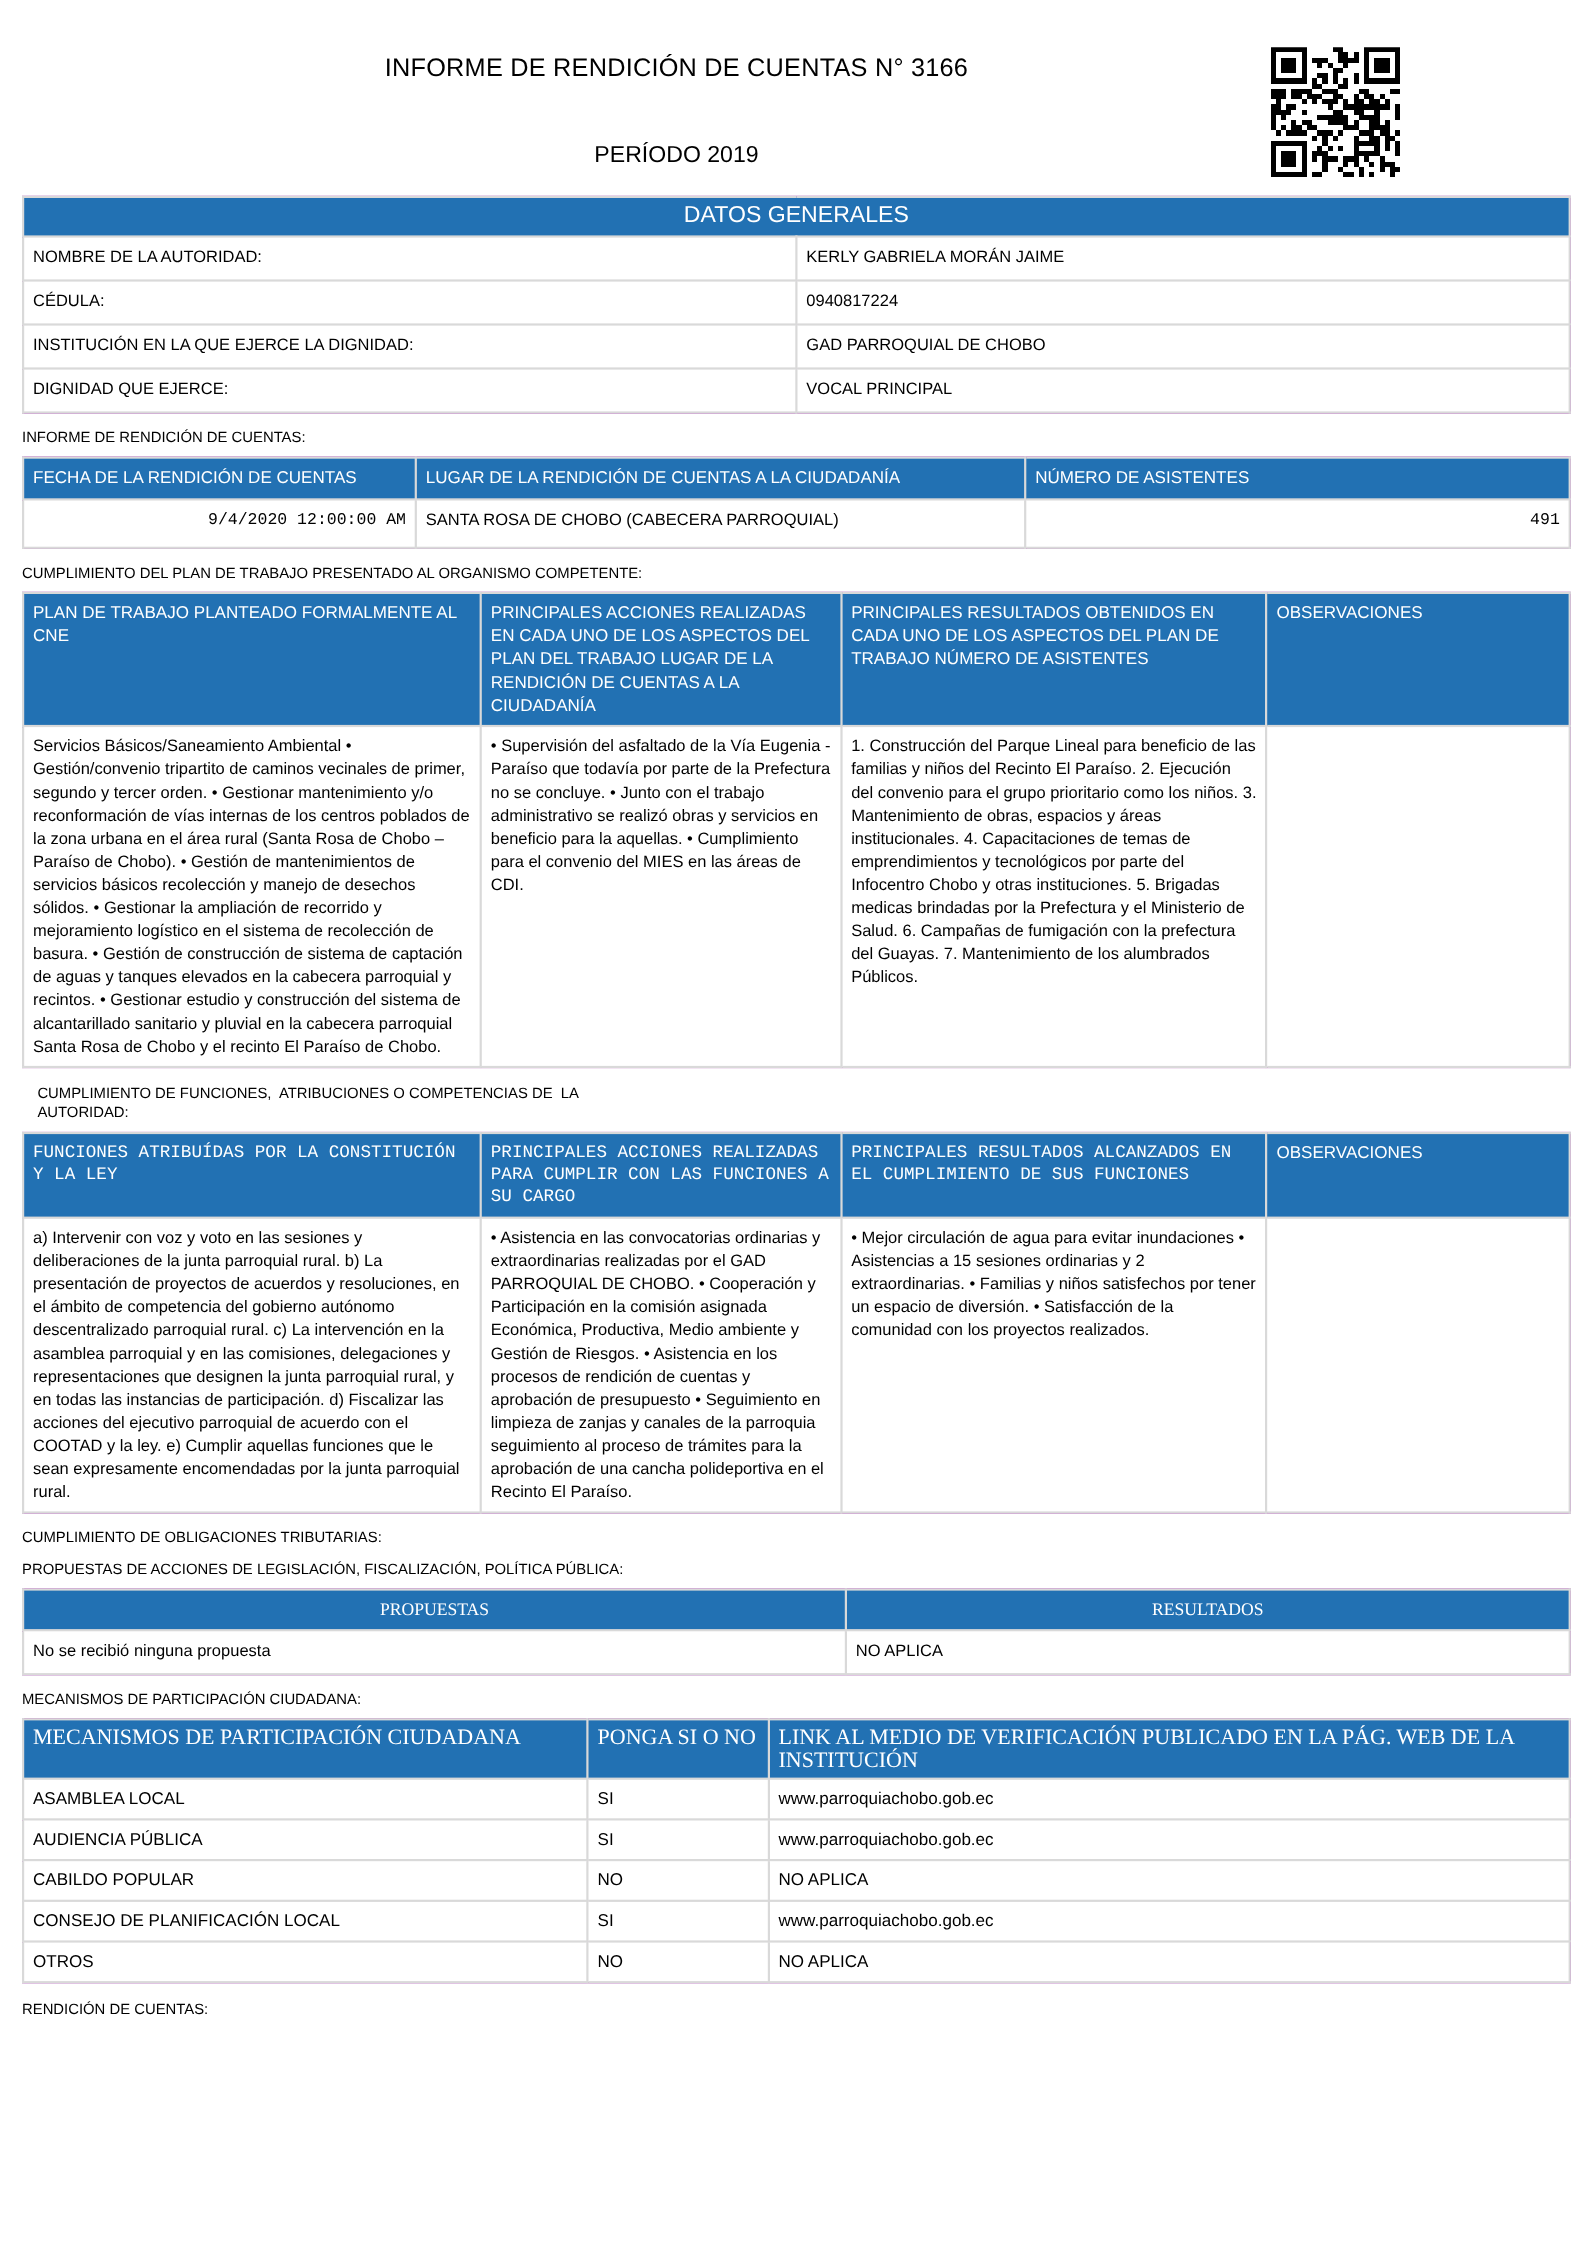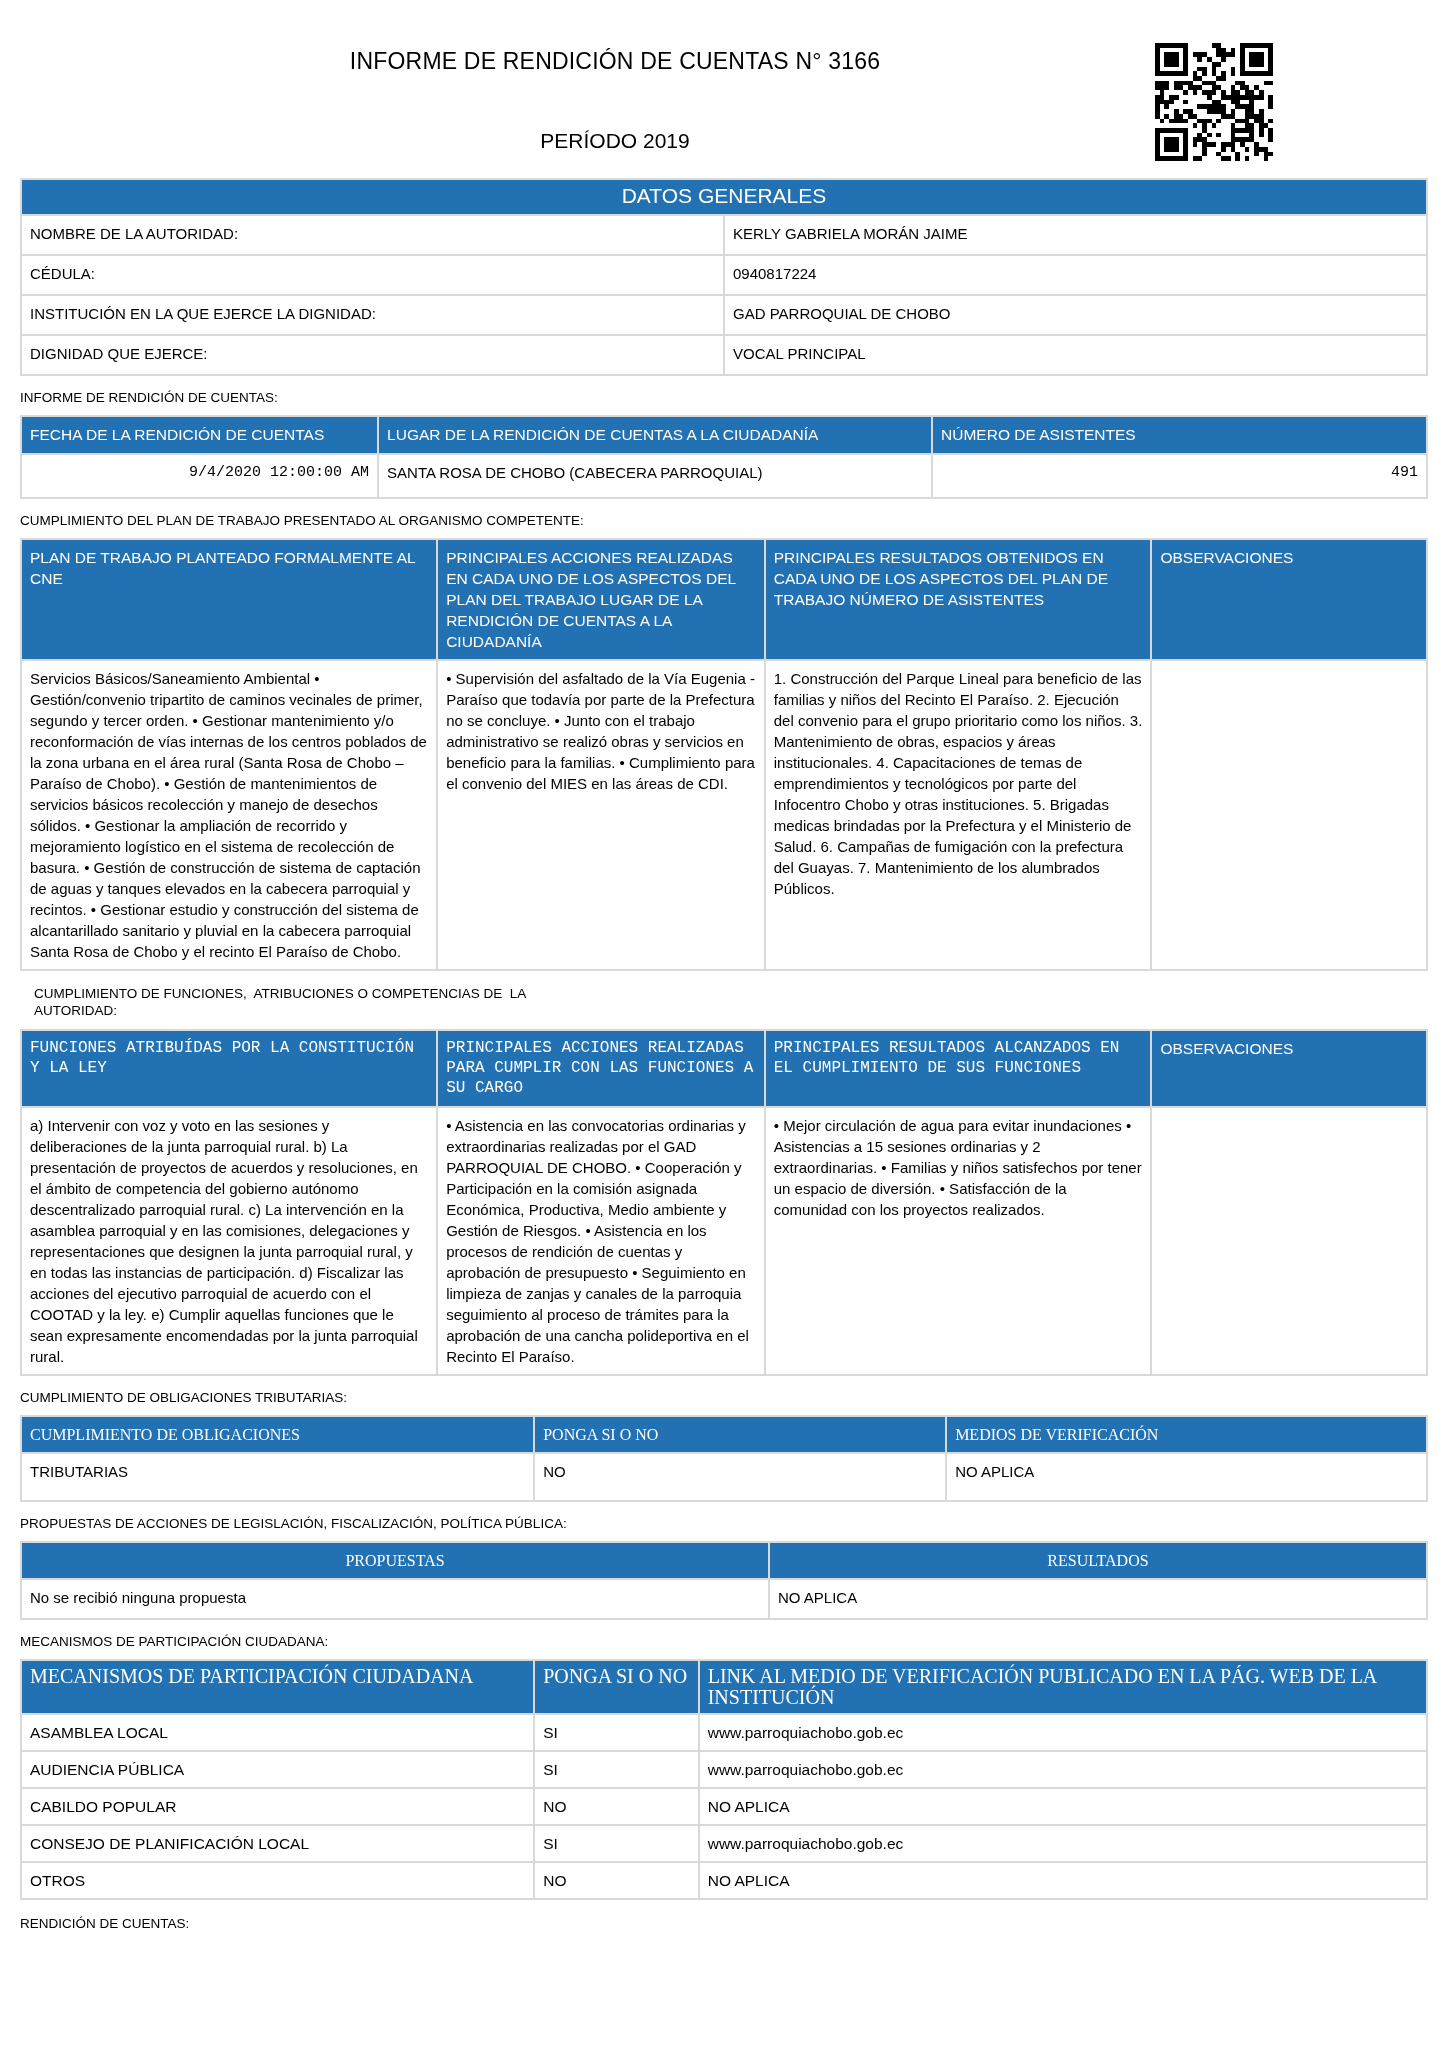--- a/index.html
+++ b/index.html
@@ -359,21 +359,21 @@
       </colgroup>
     <tbody>
         <tr>
       <th>PLAN DE TRABAJO PLANTEADO FORMALMENTE AL CNE</th>
       <th>PRINCIPALES ACCIONES REALIZADAS EN CADA UNO DE LOS ASPECTOS DEL PLAN DEL TRABAJO LUGAR DE LA RENDICIÓN DE CUENTAS A LA CIUDADANÍA</th>
       <th>PRINCIPALES RESULTADOS OBTENIDOS EN CADA UNO DE LOS ASPECTOS DEL PLAN DE TRABAJO  NÚMERO DE ASISTENTES</th>
       <th>OBSERVACIONES</th>
     </tr>
     <tr>
       <td>Servicios Básicos/Saneamiento Ambiental • Gestión/convenio tripartito de caminos vecinales de primer, segundo y tercer orden. • Gestionar mantenimiento y/o reconformación de vías internas de los centros poblados de la zona urbana en el área rural (Santa Rosa de Chobo – Paraíso de Chobo). • Gestión de mantenimientos de servicios básicos recolección y manejo de desechos sólidos. • Gestionar la ampliación de recorrido y mejoramiento logístico en el sistema de recolección de basura. • Gestión de construcción de sistema de captación de aguas y tanques elevados en la cabecera parroquial y recintos. • Gestionar estudio y construcción del sistema de alcantarillado sanitario y pluvial en la cabecera parroquial Santa Rosa de Chobo y el recinto El Paraíso de Chobo.</td>
-      <td>• Supervisión del asfaltado de la Vía Eugenia - Paraíso que todavía por parte de la Prefectura no se concluye. • Junto con el trabajo administrativo se realizó obras y servicios en beneficio para la familias. • Cumplimiento para el convenio del MIES en las áreas de CDI.</td>
+      <td>• Supervisión del asfaltado de la Vía Eugenia - Paraíso que todavía por parte de la Prefectura no se concluye. • Junto con el trabajo administrativo se realizó obras y servicios en beneficio para la aquellas. • Cumplimiento para el convenio del MIES en las áreas de CDI.</td>
       <td>1. Construcción del Parque Lineal para beneficio de las familias y niños del Recinto El Paraíso. 2. Ejecución del convenio para el grupo prioritario como los niños. 3. Mantenimiento de obras, espacios y áreas institucionales. 4. Capacitaciones de temas de emprendimientos y tecnológicos por parte del Infocentro Chobo y otras instituciones. 5. Brigadas medicas brindadas por la Prefectura y el Ministerio de Salud. 6. Campañas de fumigación con la prefectura del Guayas. 7. Mantenimiento de los alumbrados Públicos.</td>
       <td></td>
     </tr>
   </tbody>
     </table>
 
   <p class="sec-label pre">CUMPLIMIENTO DE FUNCIONES,  ATRIBUCIONES O COMPETENCIAS DE  LA
 AUTORIDAD:</p>
   <table class="tbl four funciones">
     <colgroup>
@@ -392,39 +392,20 @@
     <tr>
       <td>a) Intervenir con voz y voto en las sesiones y deliberaciones de la junta parroquial rural. b) La presentación de proyectos de acuerdos y resoluciones, en el ámbito de competencia del gobierno autónomo descentralizado parroquial rural. c) La intervención en la asamblea parroquial y en las comisiones, delegaciones y representaciones que designen la junta parroquial rural, y en todas las instancias de participación. d) Fiscalizar las acciones del ejecutivo parroquial de acuerdo con el COOTAD y la ley. e) Cumplir aquellas funciones que le sean expresamente encomendadas por la junta parroquial rural.</td>
       <td>• Asistencia en las convocatorias ordinarias y extraordinarias realizadas por el GAD PARROQUIAL DE CHOBO. • Cooperación y Participación en la comisión asignada Económica, Productiva, Medio ambiente y Gestión de Riesgos. • Asistencia en los procesos de rendición de cuentas y aprobación de presupuesto • Seguimiento en limpieza de zanjas y canales de la parroquia seguimiento al proceso de trámites para la aprobación de una cancha polideportiva en el Recinto El Paraíso.</td>
       <td>• Mejor circulación de agua para evitar inundaciones • Asistencias a 15 sesiones ordinarias y 2 extraordinarias. • Familias y niños satisfechos por tener un espacio de diversión. • Satisfacción de la comunidad con los proyectos realizados.</td>
       <td></td>
     </tr>
   </tbody>
     </table>
 
   <p class="sec-label">CUMPLIMIENTO DE OBLIGACIONES TRIBUTARIAS:</p>
-  <table class="tbl oblig">
-    <colgroup>
-        <col class="c1">
-        <col class="c2">
-        <col class="c3">
-      </colgroup>
-    <tbody>
-        <tr>
-      <th>CUMPLIMIENTO DE OBLIGACIONES</th>
-      <th>PONGA SI O NO</th>
-      <th>MEDIOS DE VERIFICACIÓN</th>
-    </tr>
-    <tr>
-      <td>TRIBUTARIAS</td>
-      <td>NO</td>
-      <td>NO APLICA</td>
-    </tr>
-  </tbody>
-    </table>
 
   <p class="sec-label">PROPUESTAS DE ACCIONES DE LEGISLACIÓN, FISCALIZACIÓN, POLÍTICA PÚBLICA:</p>
   <table class="tbl prop">
     <colgroup>
         <col class="c1">
         <col class="c2">
       </colgroup>
     <tbody>
         <tr>
       <th>PROPUESTAS</th>

